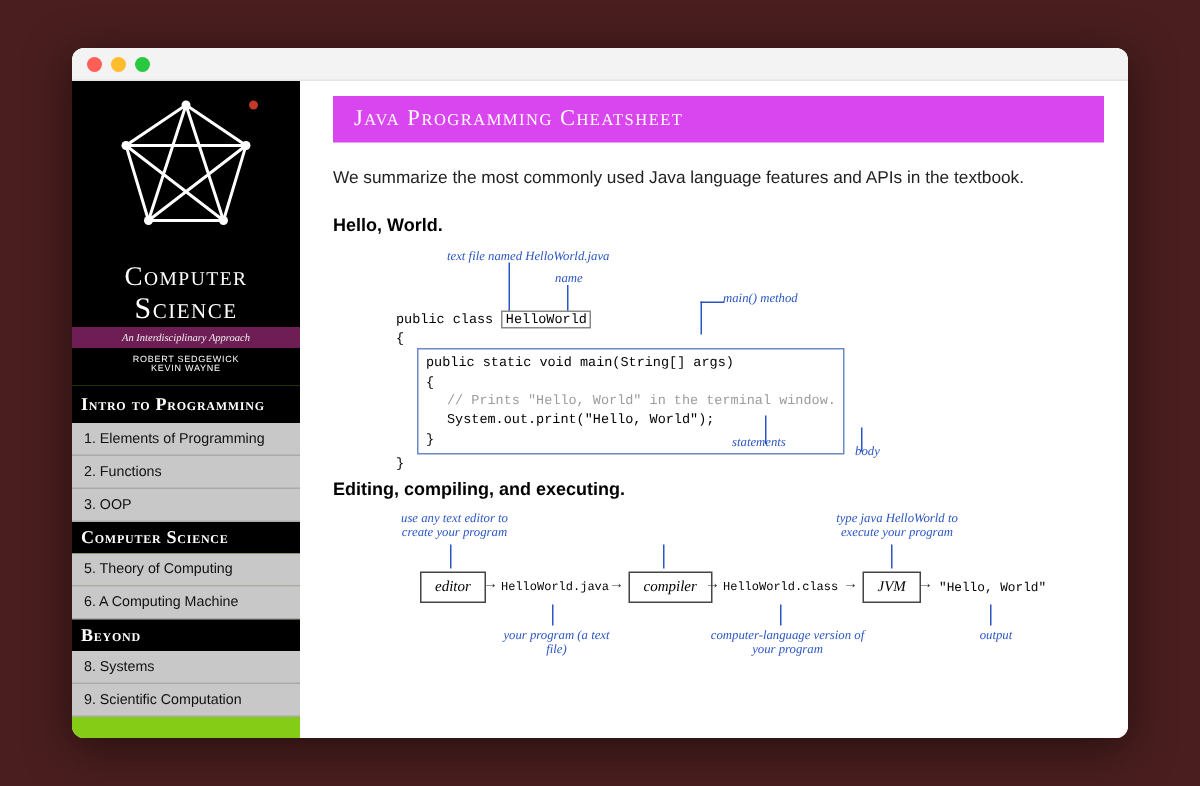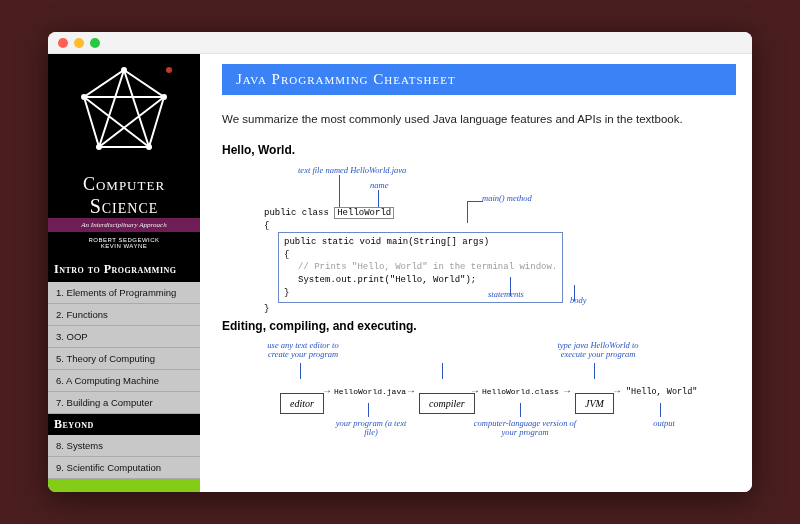--- a/index.html
+++ b/index.html
@@ -104,21 +104,21 @@
     border-bottom: 1px solid #aaa;
     cursor: pointer;
   }
   .main {
     flex: 1;
     background: #fff;
     overflow-y: auto;
     padding: 0 0 18px 0;
   }
   .page-header {
-    background: #3b82f6;
+    background: #d946ef;
     color: #fff;
     font-variant: small-caps;
     letter-spacing: 1px;
     padding: 7px 14px;
     font-size: 15px;
     margin: 10px 16px 18px 22px;
     font-family: Georgia, "Times New Roman", serif;
   }
   .intro {
     font-size: 11.5px;
@@ -160,21 +160,20 @@
   .fig1 .annot-body { position:absolute; bottom:0px; left:348px; }
   
   .ln { position:absolute; background:#2a55c2; }
   
   .fig2 { height: 106px; position: relative; }
   .fig2 .annot { position:absolute; text-align:center; line-height:1.1; }
   .fig2 .stage {
     position:absolute; border:1px solid #444; padding:4px 9px;
     font-family: Georgia, serif; font-style: italic; font-size:10px;
     background:#fff;
-    margin-top:12px;
   }
   .fig2 .arrow-text { position:absolute; font-size:8px; font-family:"Courier New",monospace; }
   .fig2 .arrow { position:absolute; font-size:10px; color:#333; }
   .fig2 .out-text { position:absolute; font-size:8.5px; font-family:"Courier New",monospace; }
 </style>
 </head>
 <body>
 
 <div class="window">
   <div class="titlebar">
@@ -211,23 +210,23 @@
           <div>ROBERT SEDGEWICK</div>
           <div>KEVIN WAYNE</div>
         </div>
       </div>
 
       <div class="side-section-head">Intro to Programming</div>
       <div class="side-item">1.  Elements of Programming</div>
       <div class="side-item">2.  Functions</div>
       <div class="side-item">3.  OOP</div>
 
+      <div class="side-section-head sub">Computer Science</div>
       <div class="side-item">5.  Theory of Computing</div>
       <div class="side-item">6.  A Computing Machine</div>
-      <div class="side-item">7.  Building a Computer</div>
 
       <div class="side-section-head sub">Beyond</div>
       <div class="side-item">8.  Systems</div>
       <div class="side-item">9.  Scientific Computation</div>
     </div>
 
     <div class="main">
       <div class="page-header">Java Programming Cheatsheet</div>
       <div class="intro">We summarize the most commonly used Java language features and APIs in the textbook.</div>
 

